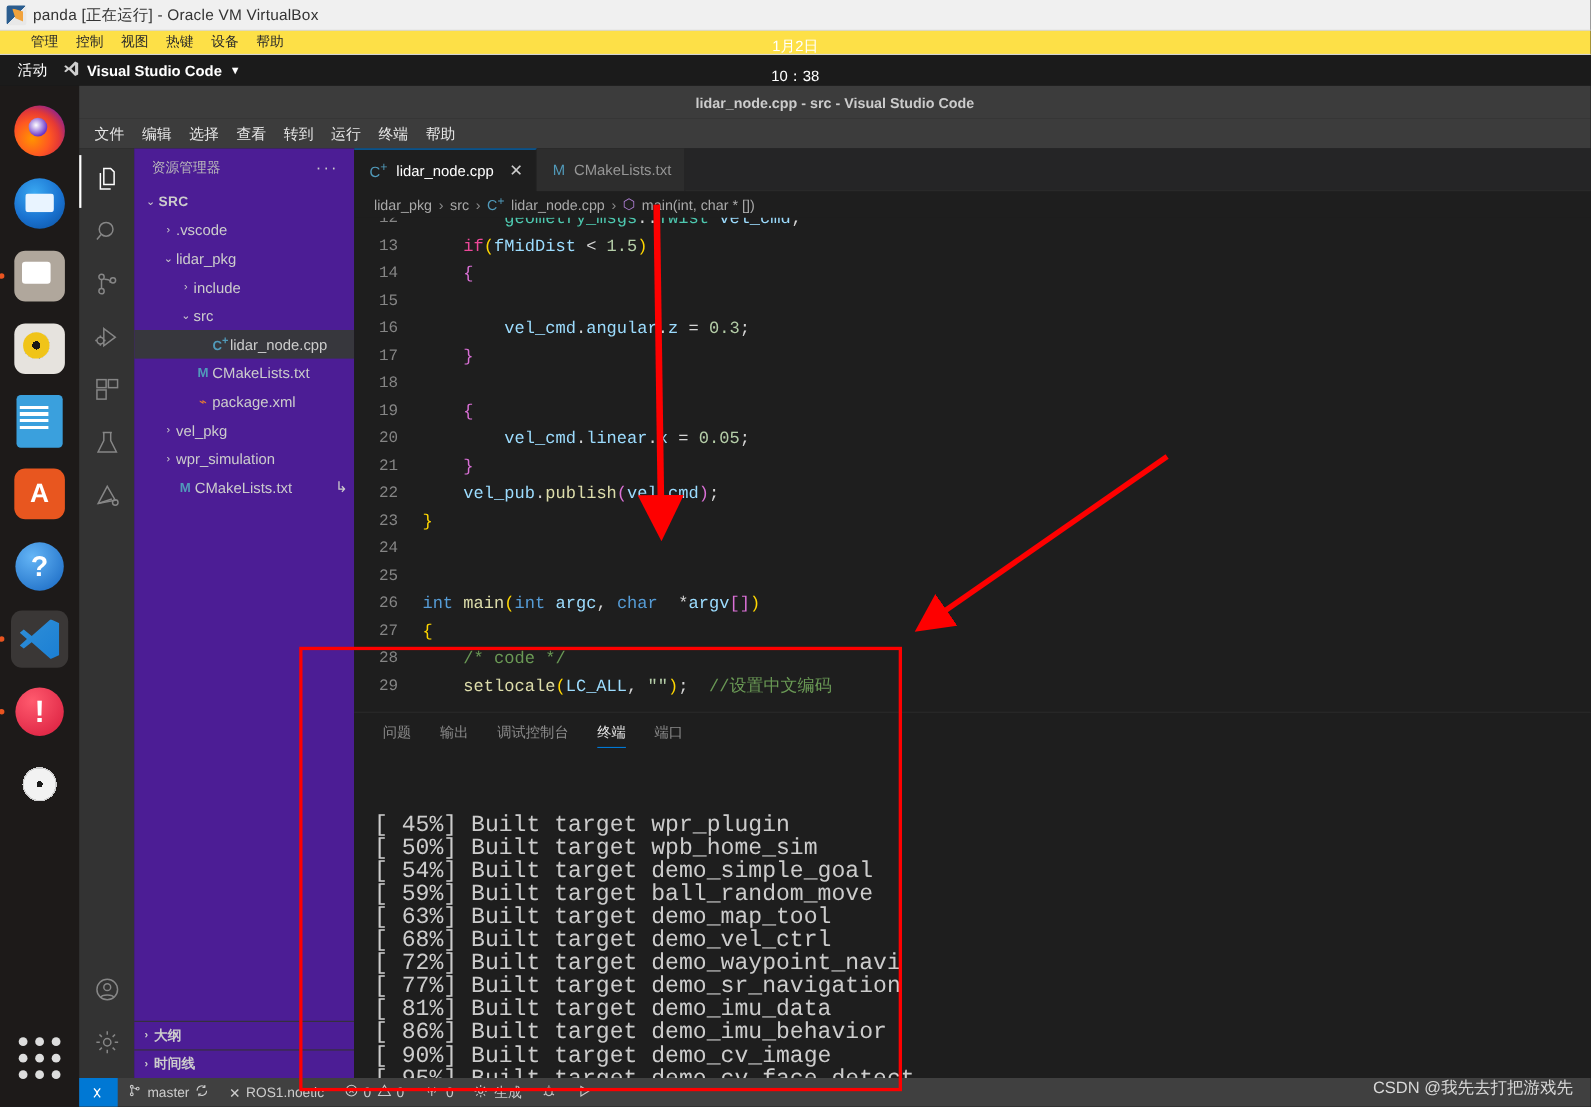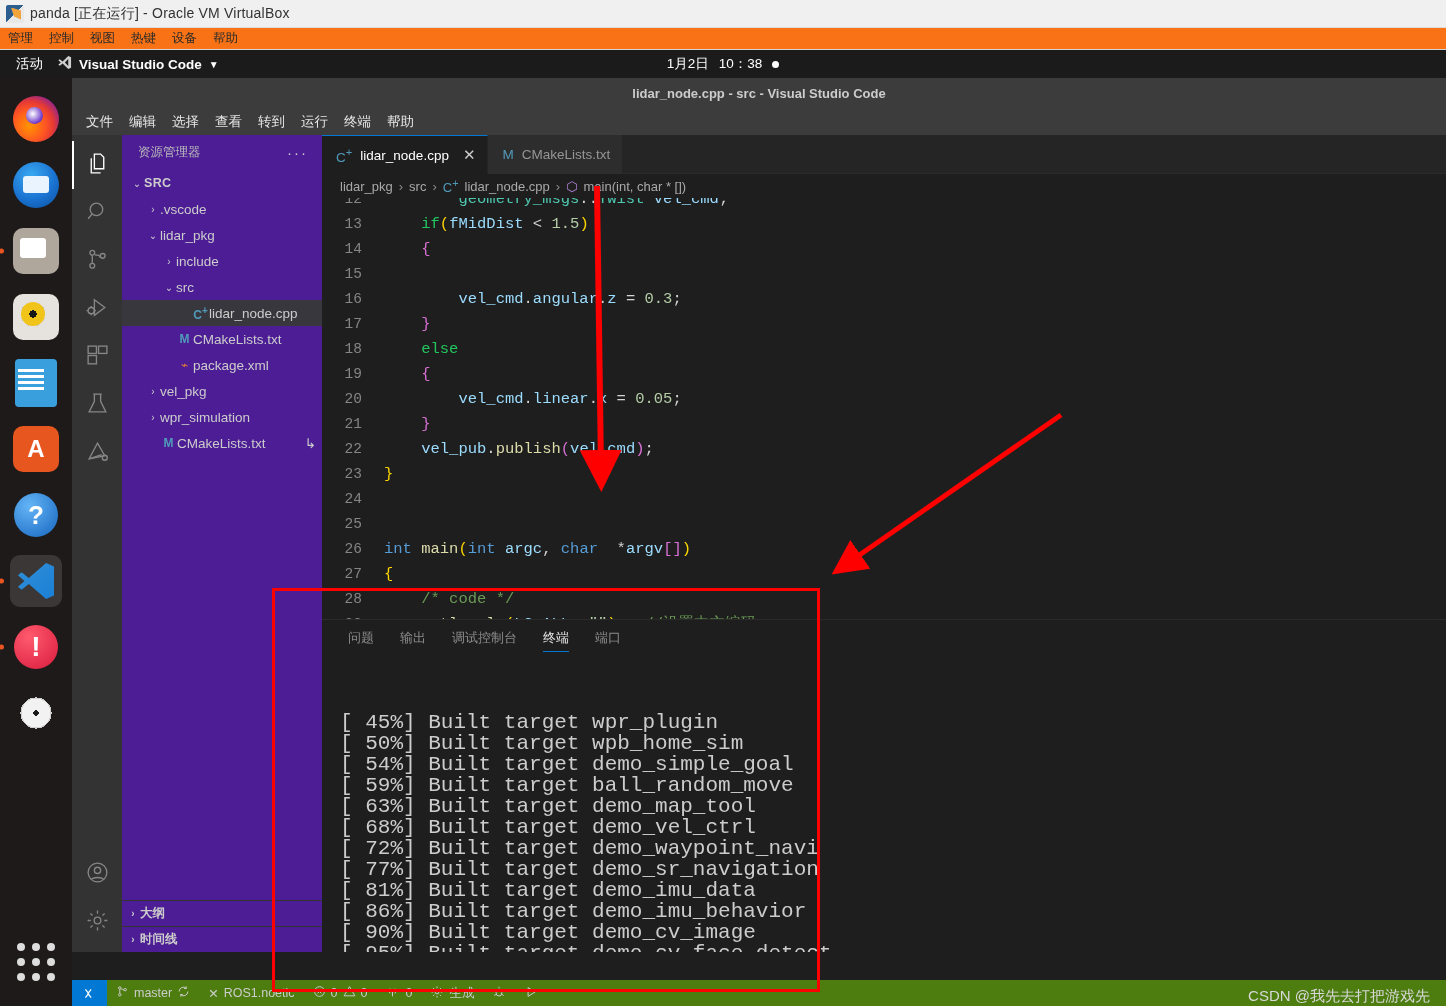--- a/index.html
+++ b/index.html
@@ -24,39 +24,39 @@
     border-radius: 2px; flex: 0 0 auto;
   }
   #vbox-icon::after {
     content:""; position:absolute; left:5px; top:3px; width:10px; height:12px;
     background:#f2a33c; clip-path: polygon(0 0,100% 25%,100% 100%,30% 75%);
   }
   #vbox-title { font-size: 14px; color: #333; letter-spacing: .2px; }
 
   #vbox-menubar {
     position: absolute; left: 0; top: 28px; width: 1446px; height: 22px;
-    background: #f97316; display: flex; align-items: center;
-    padding-left: 0; border-bottom: 1px solid #d4d4d4;
+    background: #fde047; display: flex; align-items: center;
+    padding-left: 20px; border-bottom: 1px solid #d4d4d4;
   }
   #vbox-menubar .mi {
     font-size: 12.5px; color: #2a2a2a; padding: 0 8px; cursor: default;
   }
 
   
   #gnome-topbar {
     position: absolute; left: 0; top: 50px; width: 1446px; height: 28px;
     background: #1b1b1b; color: #e8e8e8;
     display: flex; align-items: center;
   }
   #gnome-activities { font-size: 13.5px; color:#fff; padding: 0 14px 0 16px; }
   #gnome-appmenu { display:flex; align-items:center; gap:7px; font-size:13.5px; color:#fff; font-weight:600;}
   #gnome-clock {
     position:absolute; left:0; right:0; margin:auto; width:260px;
     text-align:left; font-size:13.5px; color:#fff; display:flex;
-    align-items:center; justify-content:center; gap:10px;
+    align-items:center; justify-content:center; gap:10px;flex-direction:column;
   }
   .clock-dot { width:7px;height:7px;border-radius:50%;background:#fff;display:inline-block; }
 
   
   #dock {
     position: absolute; left: 0; top: 78px; width: 72px; height: 928px;
     background: #1d1a19;
     display: flex; flex-direction: column; align-items: center;
     padding-top: 8px;
   }
@@ -174,21 +174,21 @@
   #breadcrumbs { height: 24px; background:#1e1e1e; display:flex; align-items:center;
     gap:6px; padding-left:18px; font-size:13px; color:#a9a9a9; flex:0 0 24px; }
   .bc-sep { color:#8a8a8a; }
 
   #editor { flex:1 1 auto; background:#1e1e1e; position:relative; overflow:hidden;
     font-family:"Liberation Mono","DejaVu Sans Mono",monospace; font-size:15.5px; }
   .codeline { height:25px; display:flex; align-items:center; white-space:pre; }
   .lnum { width:62px; flex:0 0 62px; text-align:right; padding-right:22px;
           color:#858585; font-size:14.5px; }
   .ctext { flex:1 1 auto; color:#d4d4d4; }
-  .k-kw   { color:#22c55e; }   
+  .k-kw   { color:#ec4899; }   
   .k-type { color:#569cd6; }   
   .k-fn   { color:#dcdcaa; }
   .k-var  { color:#9cdcfe; }
   .k-num  { color:#b5cea8; }
   .k-cmt  { color:#6a9955; }
   .k-br1  { color:#ffd700; }
   .k-br2  { color:#da70d6; }
   .k-ns   { color:#4ec9b0; }
   .k-op   { color:#d4d4d4; }
 
@@ -200,22 +200,22 @@
   .ptab { font-size:13px; color:#8c8c8c; position:relative; height:36px;
     display:flex; align-items:center; }
   .ptab.active { color:#e7e7e7; }
   .ptab.active::after { content:""; position:absolute; left:0; right:0; bottom:4px;
     height:1px; background:#0078d4; }
   #terminal { flex:1 1 auto; padding: 14px 0 0 18px; overflow:hidden;
     font-family:"Liberation Mono","DejaVu Sans Mono",monospace;
     font-size:21px; line-height:21px; color:#cccccc; white-space:pre; }
 
   
-  #statusbar { height:26px; background:#4d7c0f; display:flex; align-items:flex-end;
-    flex:0 0 26px; color:#cccccc; font-size:12.5px;margin-top:28px; }
+  #statusbar { height:26px; background:#404040; display:flex; align-items:flex-start;
+    flex:0 0 26px; color:#cccccc; font-size:12.5px; }
   #sb-remote { background:#0078d4; color:#fff; height:26px; display:flex;
     align-items:center; padding: 0 10px; font-size:13px; }
   .sbi { display:flex; align-items:center; gap:5px; padding: 0 9px; height:26px; }
   #sb-watermark { margin-left:auto; padding-right:16px; color:#d8d8d8;
     font-size:15px; font-family:Liberation Sans, sans-serif; }
 
   
   .anno { position:absolute; pointer-events:none; }
   #anno-rect { left:272px; top:588px; width:548px; height:404px;
     border:3px solid #fe0000; z-index:40; }
@@ -489,21 +489,21 @@
       </div>
 
       <div id="editor">
         <div id="code-lines">
             <div class="codeline" style="margin-top: -12px;"><span class="lnum">12</span><span class="ctext"><span class="k-op">        </span><span class="k-ns">geometry_msgs</span><span class="k-op">::</span><span class="k-ns">Twist</span><span class="k-op"> </span><span class="k-var">vel_cmd</span><span class="k-op">;</span></span></div>
             <div class="codeline"><span class="lnum">13</span><span class="ctext"><span class="k-op">    </span><span class="k-kw">if</span><span class="k-br1">(</span><span class="k-var">fMidDist</span><span class="k-op"> &lt; </span><span class="k-num">1.5</span><span class="k-br1">)</span></span></div>
             <div class="codeline"><span class="lnum">14</span><span class="ctext"><span class="k-op">    </span><span class="k-br2">{</span></span></div>
             <div class="codeline"><span class="lnum">15</span><span class="ctext"></span></div>
             <div class="codeline"><span class="lnum">16</span><span class="ctext"><span class="k-op">        </span><span class="k-var">vel_cmd</span><span class="k-op">.</span><span class="k-var">angular</span><span class="k-op">.</span><span class="k-var">z</span><span class="k-op"> = </span><span class="k-num">0.3</span><span class="k-op">;</span></span></div>
             <div class="codeline"><span class="lnum">17</span><span class="ctext"><span class="k-op">    </span><span class="k-br2">}</span></span></div>
-            <div class="codeline"><span class="lnum">18</span><span class="ctext"><span class="k-op">    </span><span class="k-kw">else</span></span></div>
+            <div class="codeline"><span class="lnum">18</span></div>
             <div class="codeline"><span class="lnum">19</span><span class="ctext"><span class="k-op">    </span><span class="k-br2">{</span></span></div>
             <div class="codeline"><span class="lnum">20</span><span class="ctext"><span class="k-op">        </span><span class="k-var">vel_cmd</span><span class="k-op">.</span><span class="k-var">linear</span><span class="k-op">.</span><span class="k-var">x</span><span class="k-op"> = </span><span class="k-num">0.05</span><span class="k-op">;</span></span></div>
             <div class="codeline"><span class="lnum">21</span><span class="ctext"><span class="k-op">    </span><span class="k-br2">}</span></span></div>
             <div class="codeline"><span class="lnum">22</span><span class="ctext"><span class="k-op">    </span><span class="k-var">vel_pub</span><span class="k-op">.</span><span class="k-fn">publish</span><span class="k-br2">(</span><span class="k-var">vel_cmd</span><span class="k-br2">)</span><span class="k-op">;</span></span></div>
             <div class="codeline"><span class="lnum">23</span><span class="ctext"><span class="k-br1">}</span></span></div>
             <div class="codeline"><span class="lnum">24</span><span class="ctext"></span></div>
             <div class="codeline"><span class="lnum">25</span><span class="ctext"></span></div>
             <div class="codeline"><span class="lnum">26</span><span class="ctext"><span class="k-type">int</span><span class="k-op"> </span><span class="k-fn">main</span><span class="k-br1">(</span><span class="k-type">int</span><span class="k-op"> </span><span class="k-var">argc</span><span class="k-op">, </span><span class="k-type">char</span><span class="k-op">  *</span><span class="k-var">argv</span><span class="k-br2">[</span><span class="k-br2">]</span><span class="k-br1">)</span></span></div>
             <div class="codeline"><span class="lnum">27</span><span class="ctext"><span class="k-br1">{</span></span></div>
             <div class="codeline"><span class="lnum">28</span><span class="ctext"><span class="k-op">    </span><span class="k-cmt">/* code */</span></span></div>

